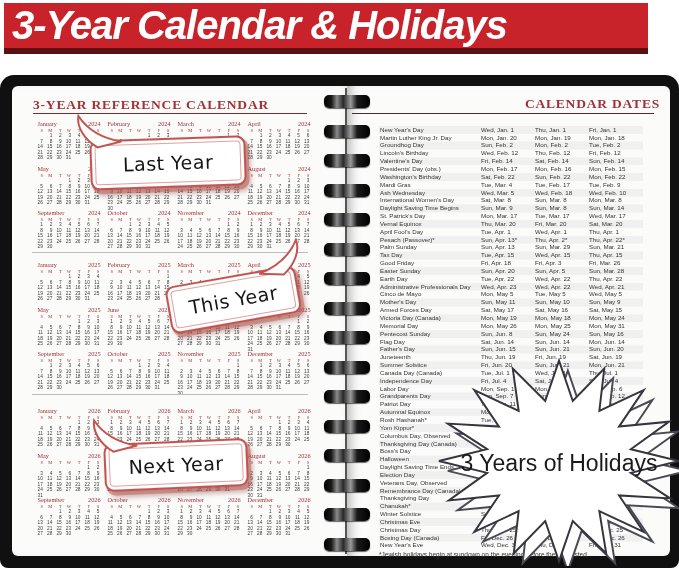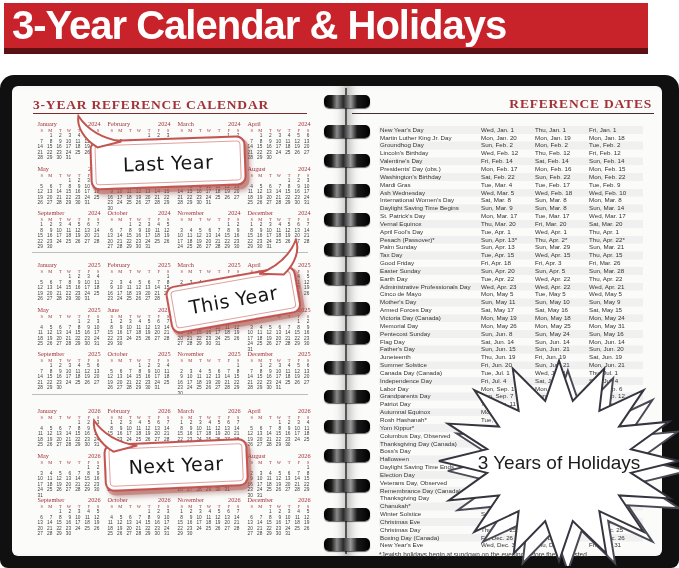--- a/index.html
+++ b/index.html
@@ -3,26 +3,26 @@
 <meta charset="utf-8">
 <style>
   html,body{margin:0;padding:0;background:#fff;}
   .canvas{position:relative;width:679px;height:568px;background:#ffffff;overflow:hidden;
           font-family:"Liberation Sans",sans-serif;}
 
   
   .banner{position:absolute;left:4px;top:3px;width:644px;height:45px;background:var(--banner,#c8232b);
           border-bottom:6px solid var(--banner-dark,#5d1014);}
   .banner span{display:block;color:#fff;font-weight:bold;font-size:40px;line-height:44px;
-          padding-left:8px;letter-spacing:-1px;white-space:nowrap;}
+          padding-left:8px;letter-spacing:-1px;white-space:nowrap;font-style:italic;}
 
   
   .book{position:absolute;left:0;top:75px;width:679px;height:493px;background:var(--book,#101010);
         border-radius:14px 14px 8px 8px;}
-  .page{position:absolute;top:11px;height:470px;background:var(--page,#fbfbfa);}
+  .page{position:absolute;top:11px;height:470px;background:var(--page,#fbfbfa);padding-left:8px;}
   .page-left{left:12px;width:335px;border-radius:6px 0 0 6px;box-shadow:inset -10px 0 12px -8px rgba(0,0,0,.35);}
   .page-right{left:347px;width:315px;border-radius:0 6px 6px 0;box-shadow:inset 10px 0 12px -8px rgba(0,0,0,.35);}
   .spine-line{position:absolute;left:345px;top:13px;width:2px;height:466px;background:#555;}
   #spiral{position:absolute;inset:0;}
   .coil{position:absolute;left:324px;width:46px;height:13px;border-radius:5px;
         background:linear-gradient(90deg,#000 0%,#1a1a1a 16%,#8a8a8a 28%,#2a2a2a 42%,#9a9a9a 58%,#1a1a1a 72%,#000 100%);
         box-shadow:0 1px 1px rgba(0,0,0,.6);}
 
   
   .lp-title{position:absolute;left:21px;top:11px;font-family:"Liberation Serif",serif;font-weight:bold;
@@ -69,21 +69,21 @@
   #callout-last{left:90px;top:138px;width:152px;height:46px;transform:rotate(-2deg);}
   #callout-this{left:167px;top:276px;width:128px;height:44px;transform:rotate(-10deg);}
   #callout-next{left:104px;top:441px;width:140px;height:44px;transform:rotate(-2.5deg);}
   .tail{position:absolute;}
 
   
   #starburst{position:absolute;left:436px;top:358px;width:246px;height:208px;z-index:7;}
   #starburst svg{position:absolute;inset:0;}
   .star-text{position:absolute;inset:0;display:flex;flex-direction:column;align-items:center;
              justify-content:center;gap:6px;color:#1b1b1b;padding-top:2px;}
-  .star-text div{font-size:19px;white-space:nowrap;}
+  .star-text div{font-size:23px;white-space:nowrap;}
 </style>
 </head>
 <body>
 
 <div class="canvas">
 
   <div class="banner">
     <span>3-Year Calendar &amp; Holidays</span>
   </div>
 
@@ -1973,21 +1973,21 @@
                 <span>31</span>
               </div>
             </div>
           </div>
         </div>
       <div class="sec-div" style="top:166px"></div>
       <div class="sec-div" style="top:308px"></div>
     </div>
 
     <div class="page page-right">
-      <div class="rp-title">REFERENCE DATES</div>
+      <div class="rp-title">CALENDAR DATES</div>
       <div class="rp-rule"></div>
       <div class="holi-wrap">
         <div class="holi" id="holiday-rows">
             <div class="hrow">
               <span class="hcell-name">New Year's Day</span>
               <span class="hcell-date">Wed, Jan. 1</span>
               <span class="hcell-date">Thu, Jan. 1</span>
               <span class="hcell-date">Fri, Jan. 1</span>
             </div>
             <div class="hrow">

